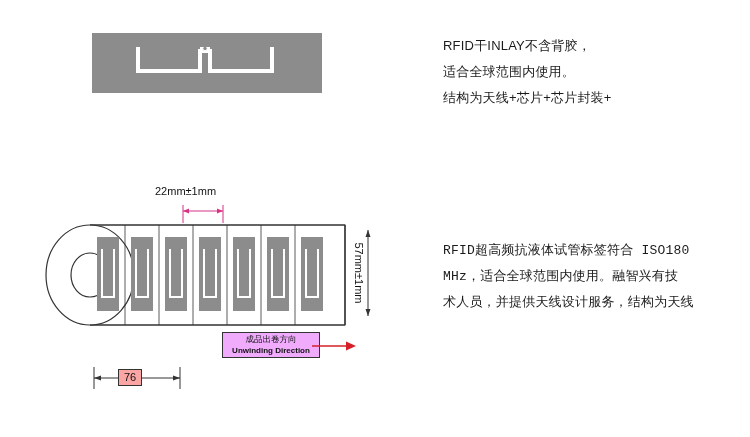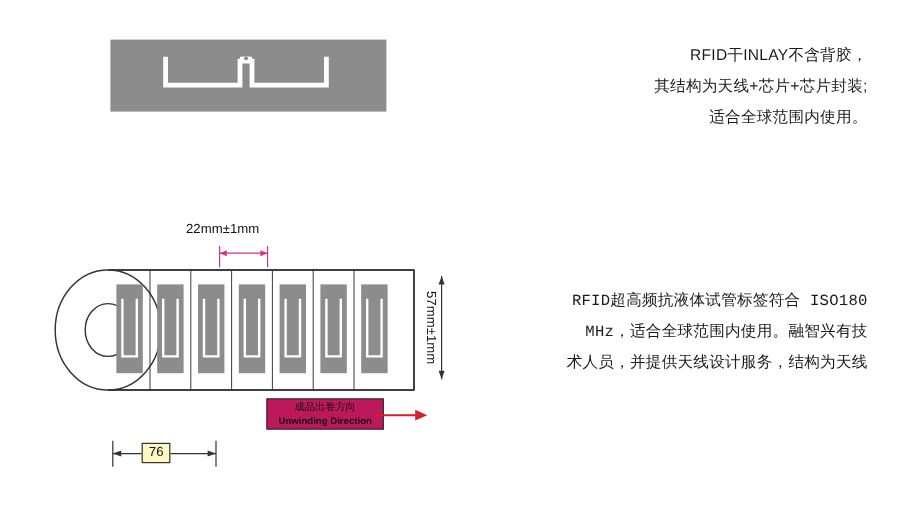--- a/index.html
+++ b/index.html
@@ -116,35 +116,35 @@
     top: 367px;
     width: 110px;
     height: 24px;
   }
   .dim76 svg { display: block; }
   .dim76-box {
     position: absolute;
     left: 30px;
     top: 2px;
     border: 1px solid #333;
-    background: #fef9c3;
+    background: #fca5a5;
     padding: 0px 5px;
     font-size: 11px;
     line-height: 15px;
     color: #111;
   }
 
   
   .unwind {
     position: absolute;
     left: 222px;
     top: 332px;
     width: 90px;
     border: 1px solid #333;
-    background: #be185d;
+    background: #f0abfc;
     padding: 1px 3px;
     font-size: 8px;
     line-height: 11px;
     color: #111;
     text-align: center;
   }
   .unwind .cn { font-size: 8.5px; }
   .unwind .en { font-size: 8px; font-weight: bold; }
   .unwind-arrow {
     position: absolute;
@@ -163,21 +163,20 @@
     width: 290px;
     height: 437px;
   }
   .para {
     position: absolute;
     width: 280px;
     font-size: 13px;
     line-height: 26px;
     color: #1b1b1b;
     letter-spacing: 0.2px;
-    text-align: right;
   }
   .para-1 { top: 33px; }
   .para-2 { top: 238px; font-family: Liberation Mono, monospace; }
   .para p { margin: 0; }
 </style>
 </head>
 <body>
 
 <div class="canvas">
 
@@ -277,22 +276,22 @@
         <polygon points="44,6 34,1.5 34,10.5" fill="#d61f26"></polygon>
       </svg>
     </div>
 
   </div>
 
   <div class="right-col">
 
     <div class="para para-1">
       <p>RFID干INLAY不含背胶，</p>
-      <p>其结构为天线+芯片+芯片封装;</p>
       <p>适合全球范围内使用。</p>
+      <p>结构为天线+芯片+芯片封装+</p>
     </div>
 
     <div class="para para-2">
       <p>RFID超高频抗液体试管标签符合 ISO180</p>
       <p>MHz，适合全球范围内使用。融智兴有技</p>
       <p>术人员，并提供天线设计服务，结构为天线</p>
     </div>
 
   </div>
 

